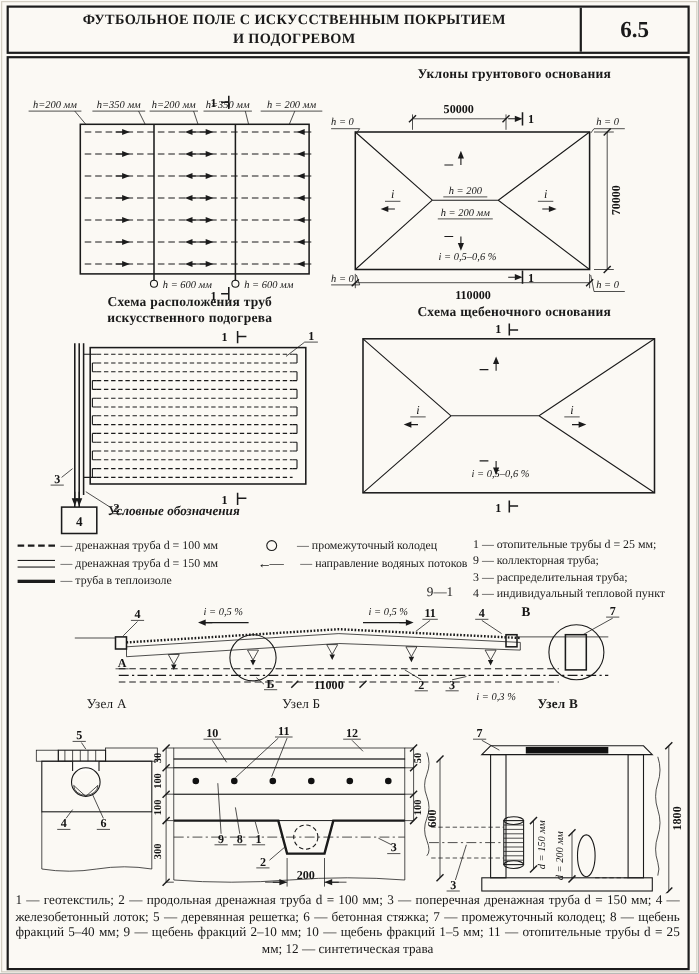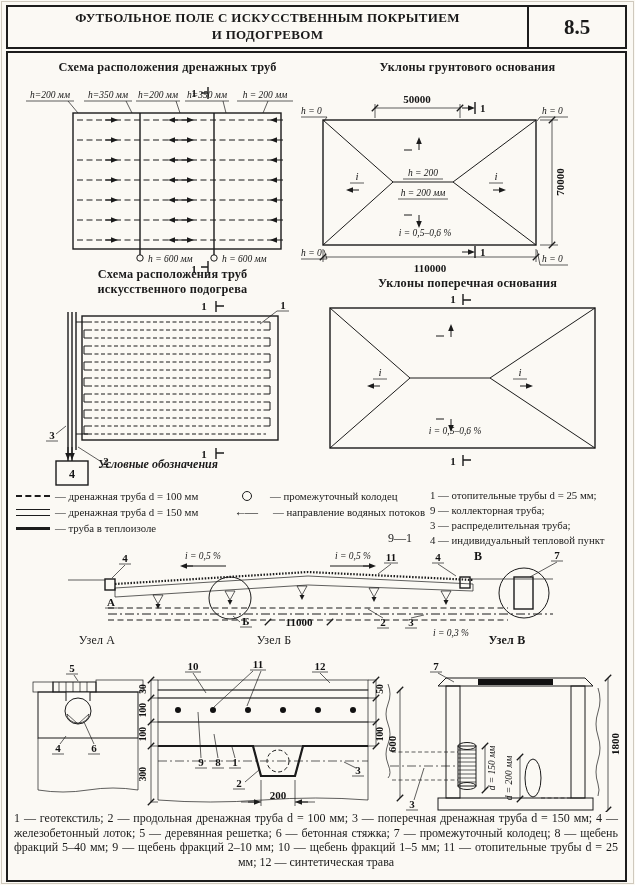--- a/index.html
+++ b/index.html
@@ -100,32 +100,31 @@
           <line x1="-3.2" y1="3.2" x2="3.2" y2="-3.2" stroke="#1b1b1b" stroke-width="1.3"></line>
         </g>
     </defs>
   </svg>
 
   <div class="box hdr">
     <div class="hdr-title">
       <div>ФУТБОЛЬНОЕ ПОЛЕ С ИСКУССТВЕННЫМ ПОКРЫТИЕМ</div>
       <div>И ПОДОГРЕВОМ</div>
     </div>
-    <div class="hdr-num">8.5</div>
+    <div class="hdr-num">6.5</div>
   </div>
 
   <div class="box main"></div>
 
-  <div class="dg-title" style="top:60px;left:25px;width:285px;">Схема расположения дренажных труб</div>
   <div class="dg-title" style="top:60px;left:330px;width:275px;">Уклоны грунтового основания</div>
   <div class="dg-title" style="top:267px;left:40px;width:265px;">
     <div>Схема расположения труб</div>
     <div>искусственного подогрева</div>
   </div>
-  <div class="dg-title" style="top:276px;left:330px;width:275px;">Уклоны поперечная основания</div>
+  <div class="dg-title" style="top:276px;left:330px;width:275px;">Схема щебеночного основания</div>
 
   <svg class="abs" style="left:18px;top:84px;" width="300" height="192" viewBox="0 0 300 192">
     <g>
       <text x="32" y="14" class="it f9 mid">h=200 мм</text>
       <text x="90" y="14" class="it f9 mid">h=350 мм</text>
       <text x="140" y="14" class="it f9 mid">h=200 мм</text>
       <text x="189" y="14" class="it f9 mid">h=350 мм</text>
       <text x="247" y="14" class="it f9 mid">h = 200 мм</text>
       <path class="thin" d="M8,17H56 M66,17H114 M118,17H162 M167,17H211 M219,17H275 M50,17 60,29 M108,17 114,29 M158,17 162,29 M205,17 208,29 M250,17 245,29"></path>
     </g>

